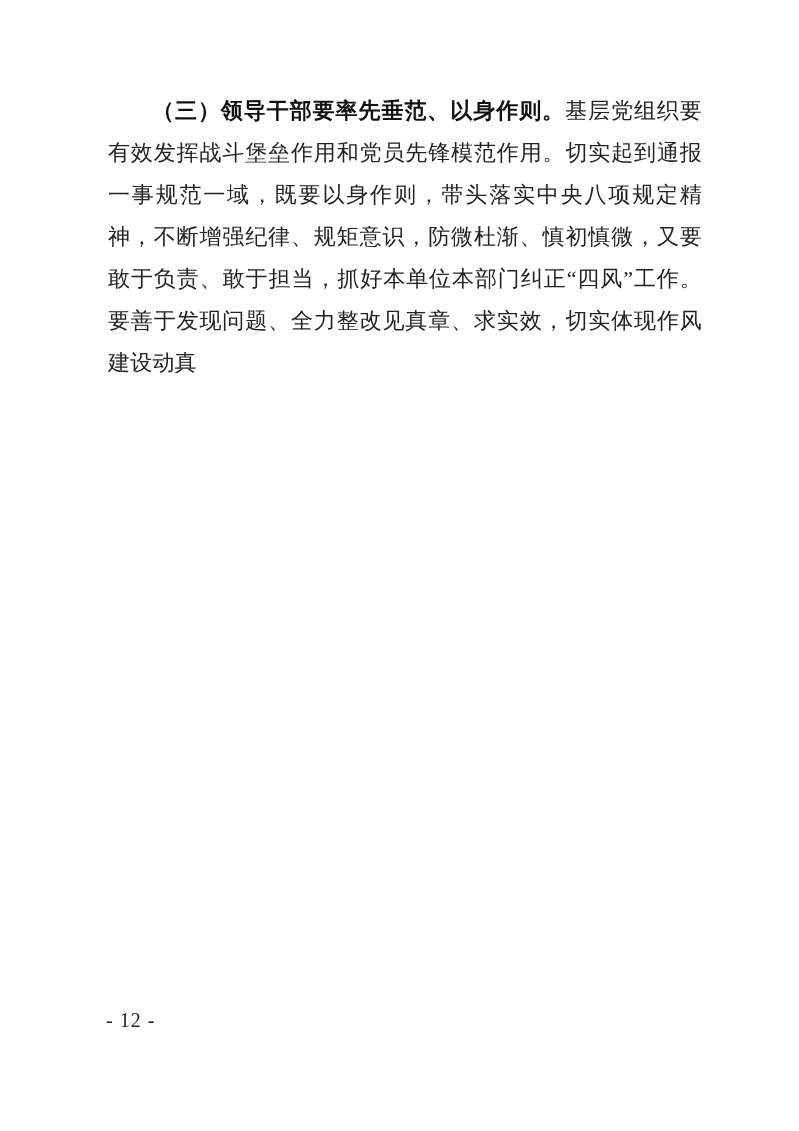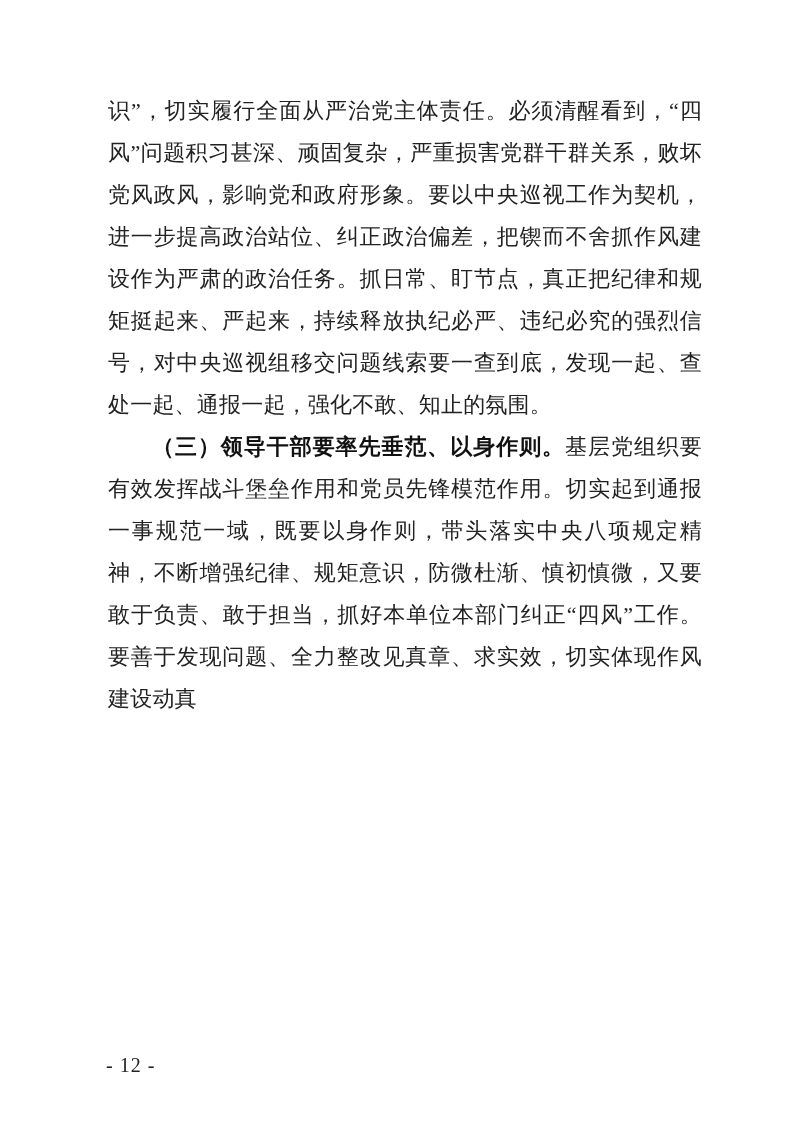--- a/index.html
+++ b/index.html
@@ -35,30 +35,29 @@
   .content p.indented {
     text-indent: 2em;
   }
   .content p b {
     font-weight: 700;
     color: #111111;
   }
   .page-number {
     position: absolute;
     left: 106px;
-    top: 1051px;
+    top: 1006px;
     font-size: 20px;
     line-height: 28px;
     letter-spacing: 1px;
     color: #222222;
     font-family: "Liberation Serif", "DejaVu Serif", serif;
   }
 </style>
 </head>
 <body>
 
 <div class="page">
   <div class="content">
-    <p><span>识”，切实履行全面从严治党主体责任。必须清醒看到，“四风”问题积习甚深、顽固复杂，严重损害党群干群关系，败坏党风政风，影响党和政府形象。要以中央巡视工作为契机，进一步提高政治站位、纠正政治偏差，把锲而不舍抓作风建设作为严肃的政治任务。抓日常、盯节点，真正把纪律和规矩挺起来、严起来，持续释放执纪必严、违纪必究的强烈信号，对中央巡视组移交问题线索要一查到底，发现一起、查处一起、通报一起，强化不敢、知止的氛围。</span></p>
     <p class="indented"><b>（三）领导干部要率先垂范、以身作则。</b><span>基层党组织要有效发挥战斗堡垒作用和党员先锋模范作用。切实起到通报一事规范一域，既要以身作则，带头落实中央八项规定精神，不断增强纪律、规矩意识，防微杜渐、慎初慎微，又要敢于负责、敢于担当，抓好本单位本部门纠正“四风”工作。要善于发现问题、全力整改见真章、求实效，切实体现作风建设动真</span></p>
   </div>
   <div class="page-number">- 12 -</div>
 </div>
 
 </body></html>

